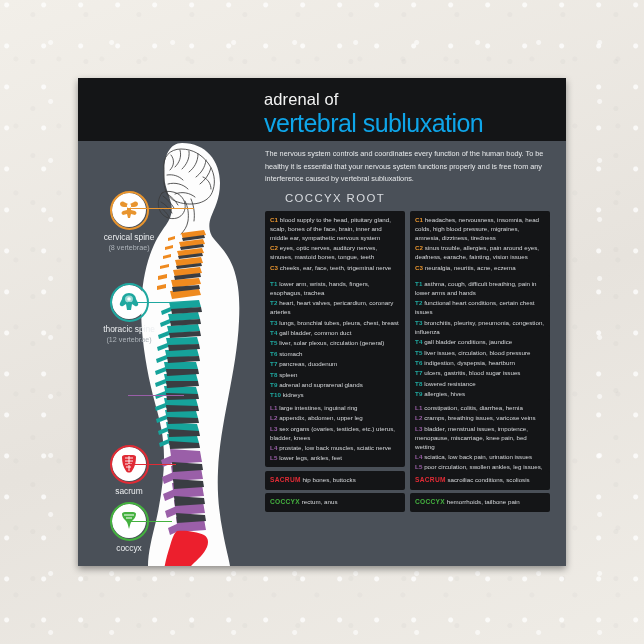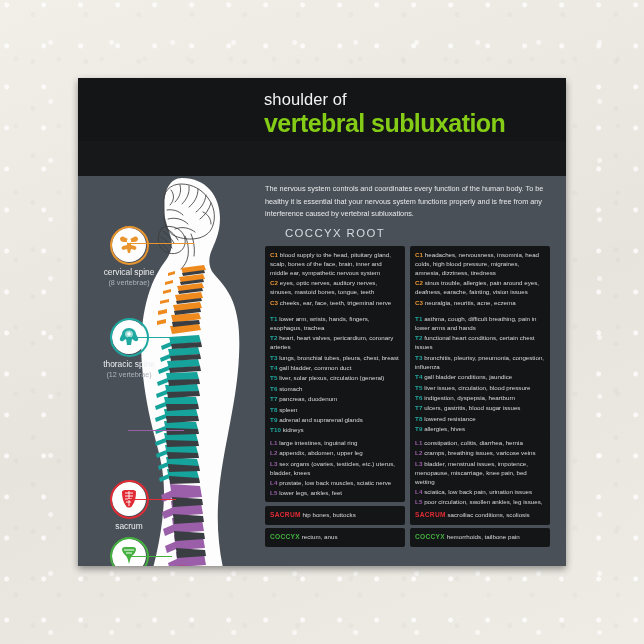--- a/index.html
+++ b/index.html
@@ -37,30 +37,29 @@
     background:#141517;
   }
   #title-wrap{
     position:absolute; left:186px; top:13px; width:296px;
   }
   #eyebrow{
     color:#f3f3f3; font-size:16.5px; letter-spacing:.1px;
     line-height:1.05; font-weight:400;
   }
   #headline{
-    color:#84cc16; font-size:25px; font-weight:700;
+    color:#0ea5e9; font-size:25px; font-weight:400;
     letter-spacing:-.55px; line-height:1.12; margin-top:1px;
     white-space:nowrap;
   }
 
   
   #body-panel{
     position:absolute; left:0; top:63px; width:488px; height:425px;
     background:#4a5058;
-    margin-top:35px;
   }
   #intro{
     position:absolute; left:187px; top:7px; width:292px;
     color:#e7e9eb; font-size:7.3px; line-height:1.72;
   }
 
   
   #figure-zone{
     position:absolute; left:0; top:0; width:187px; height:425px;
   }
@@ -119,21 +118,21 @@
 </style>
 </head>
 <body>
 
 <div id="paper-texture"></div>
 
 <div id="card">
 
   <div id="header-block">
     <div id="title-wrap">
-      <div id="eyebrow">shoulder of</div>
+      <div id="eyebrow">adrenal of</div>
       <div id="headline">vertebral subluxation</div>
     </div>
   </div>
 
   <div id="body-panel">
 
     <div id="intro">The nervous system controls and coordinates every function of the human body. To be healthy it is essential that your nervous system functions properly and is free from any interference caused by vertebral subluxations.</div>
 
     <div id="figure-zone">
       <svg width="187" height="425" viewBox="0 0 187 425">

